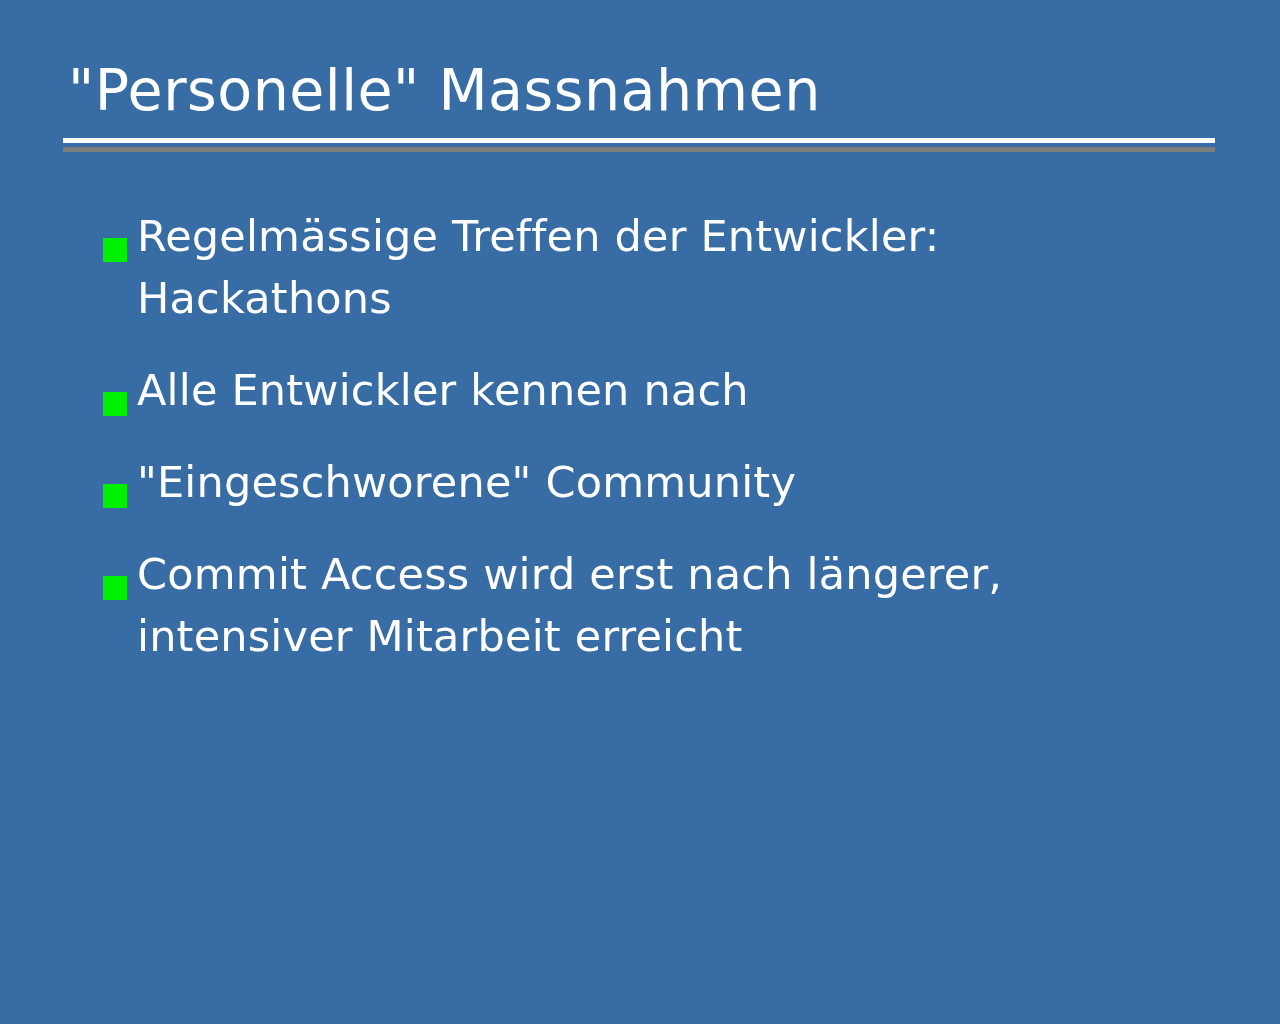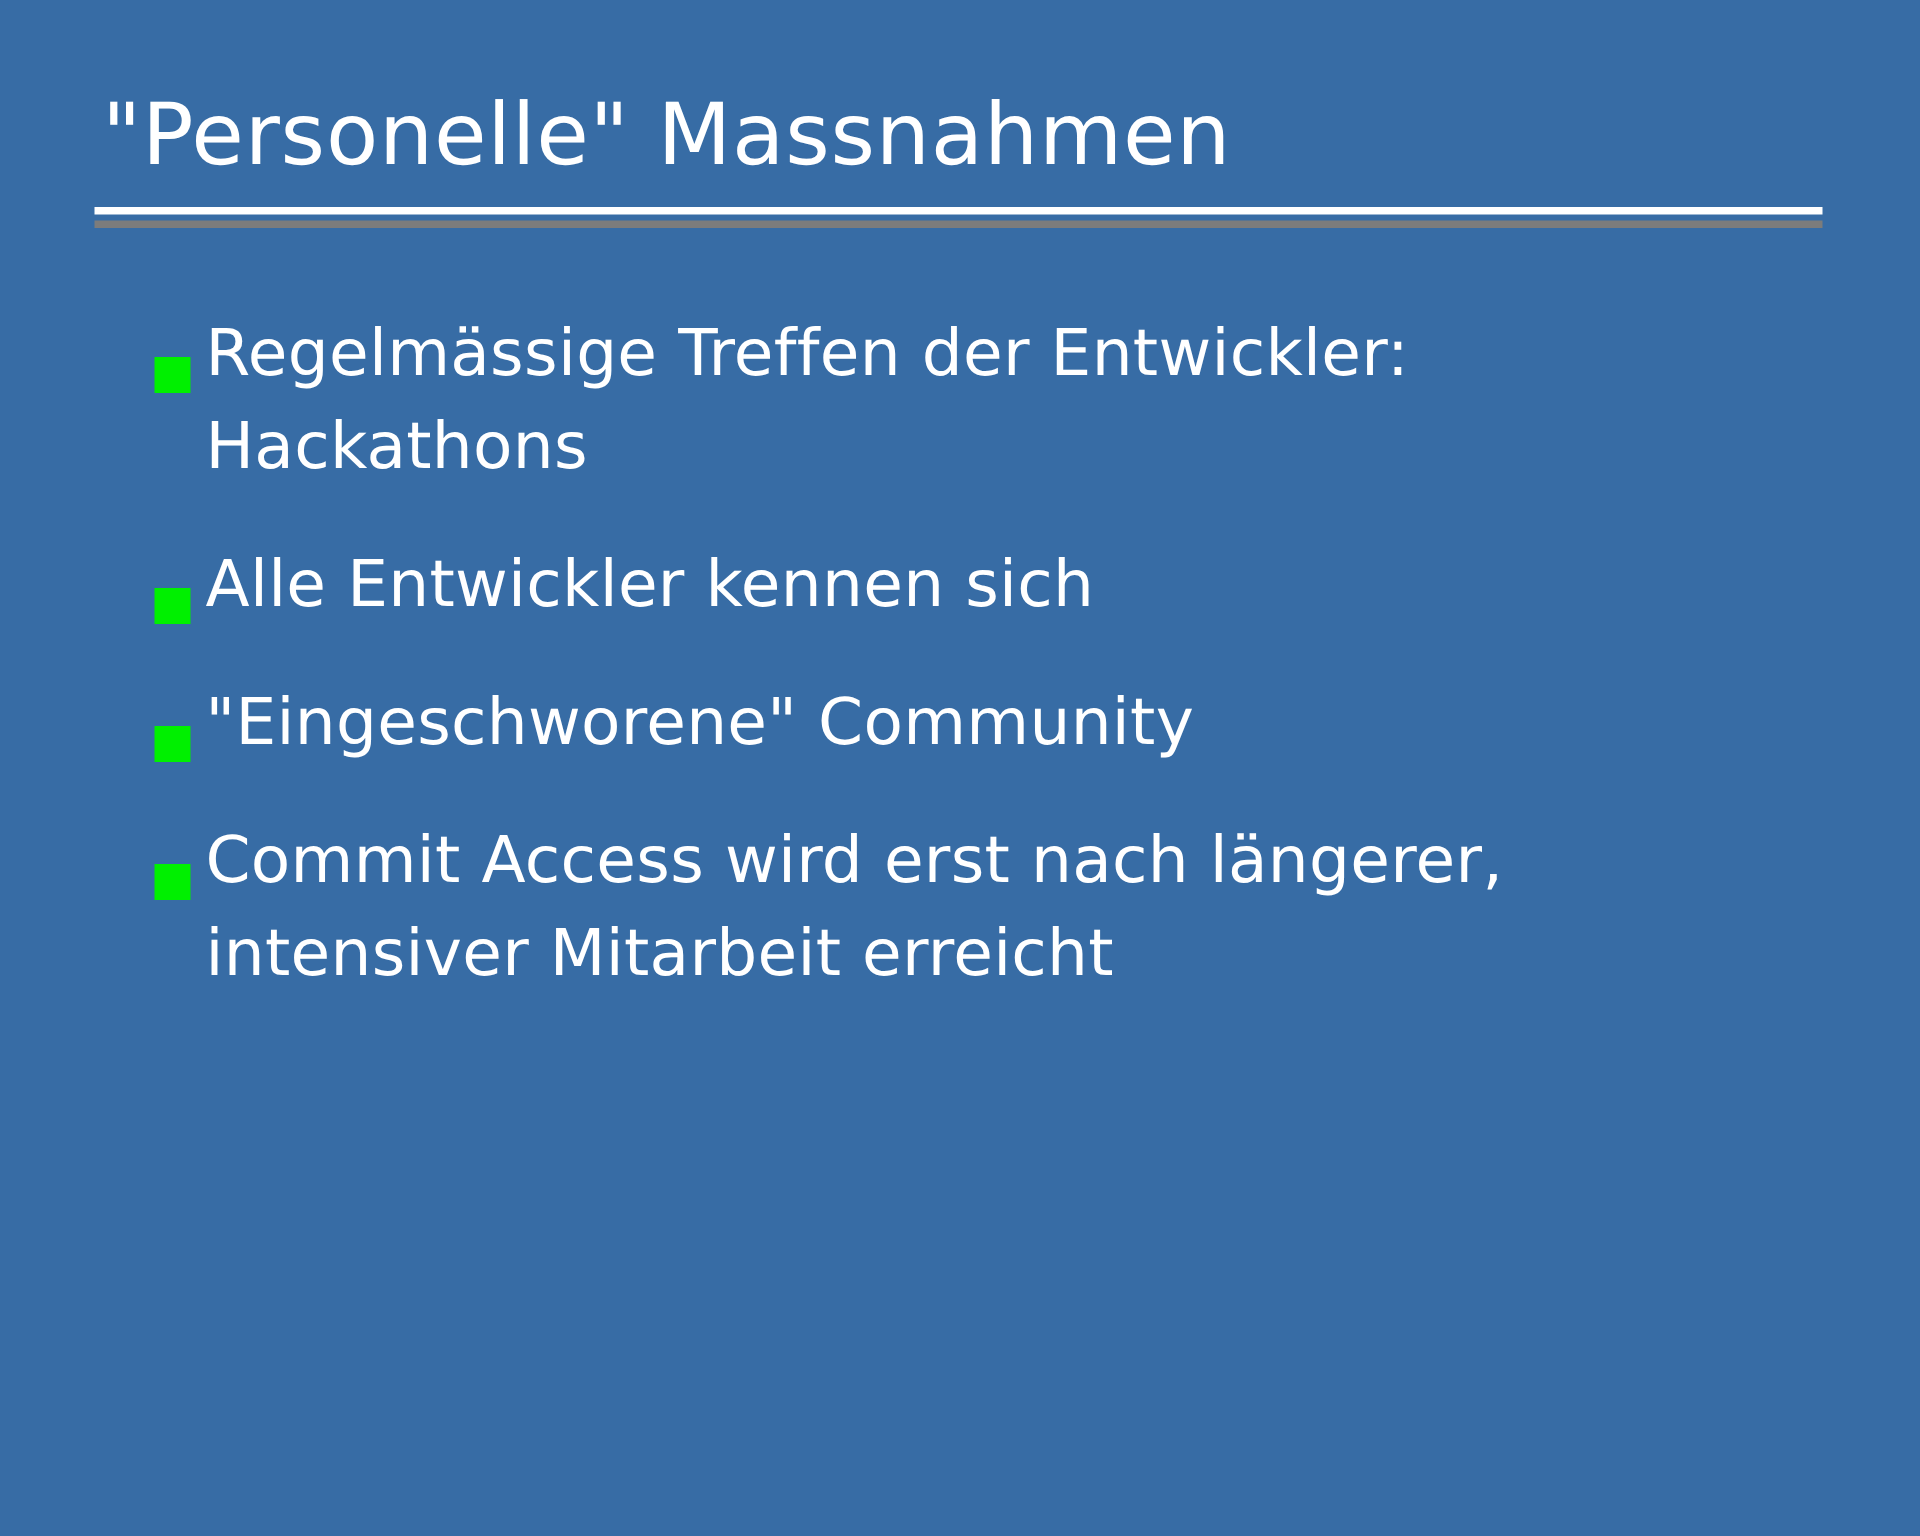--- a/index.html
+++ b/index.html
@@ -123,21 +123,21 @@
   <ul class="bullet-list">
 
     <li class="bullet-item">
       <span class="bullet-marker"></span>
       <span class="bullet-text">Regelmässige Treffen der Entwickler:
 Hackathons</span>
     </li>
 
     <li class="bullet-item">
       <span class="bullet-marker"></span>
-      <span class="bullet-text">Alle Entwickler kennen sich</span>
+      <span class="bullet-text">Alle Entwickler kennen nach</span>
     </li>
 
     <li class="bullet-item">
       <span class="bullet-marker"></span>
       <span class="bullet-text">"Eingeschworene" Community</span>
     </li>
 
     <li class="bullet-item">
       <span class="bullet-marker"></span>
       <span class="bullet-text">Commit Access wird erst nach längerer,

